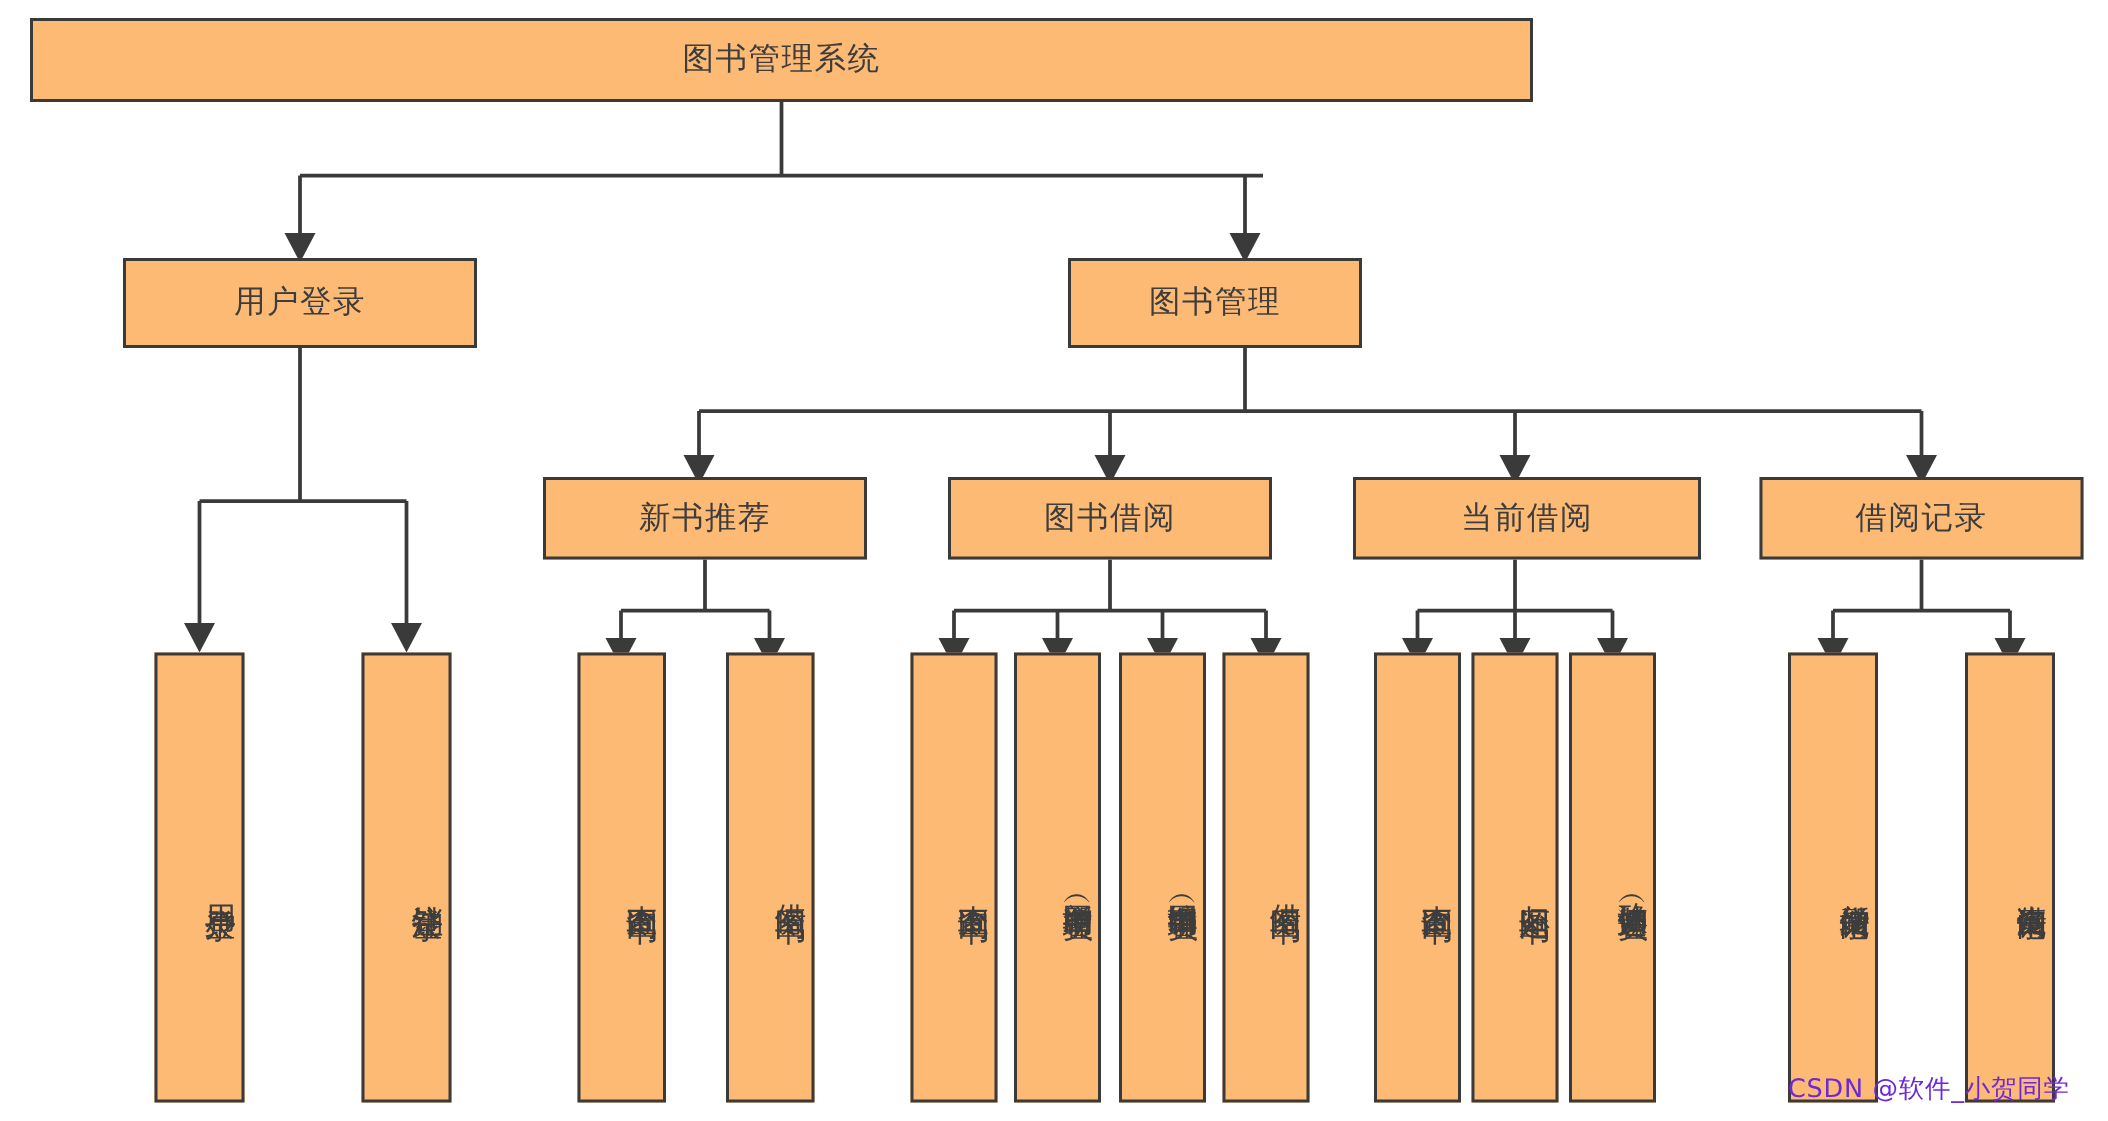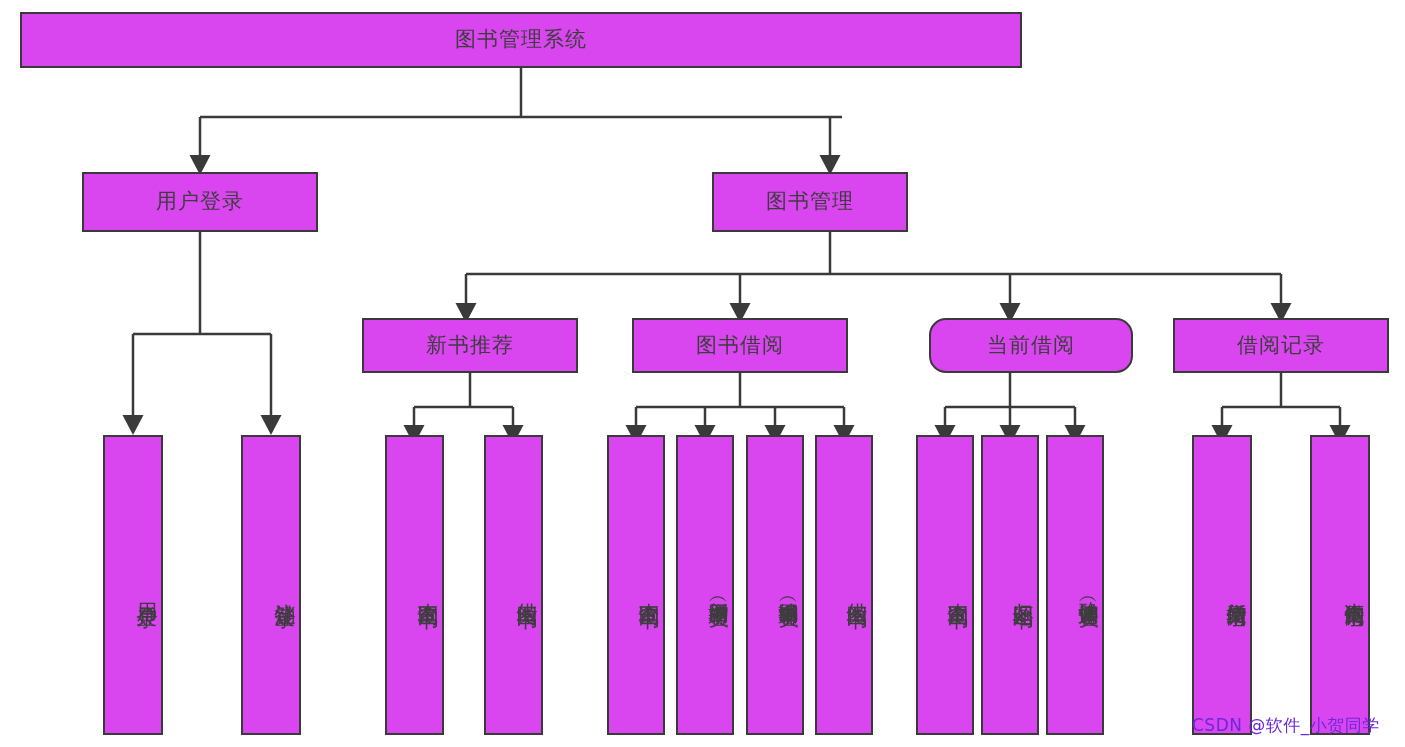--- a/index.html
+++ b/index.html
@@ -22,21 +22,21 @@
     position: absolute;
     left: 0;
     top: 0;
     width: 1405px;
     height: 747px;
   }
   .node {
     position: absolute;
     box-sizing: border-box;
     border: 2.5px solid #3a3a3a;
-    background: #d946ef;
+    background: #fdba74;
     display: flex;
     align-items: center;
     justify-content: center;
     color: #3d3d3d;
     z-index: 2;
   }
   .node.horiz {
     font-size: 21px;
     letter-spacing: 1px;
     line-height: 1.2;
@@ -137,21 +137,21 @@
   </div>
 
   <div class="node horiz" style="left:632px; top:318px; width:216px; height:55px;">
     <span>图书借阅</span>
   </div>
 
   <div class="node horiz" style="left:362px; top:318px; width:216px; height:55px;">
     <span>新书推荐</span>
   </div>
 
-  <div class="node horiz" style="left:929px; top:318px; width:204px; height:55px;border-radius:17px;">
+  <div class="node horiz" style="left:902px; top:318px; width:232px; height:55px;">
     <span>当前借阅</span>
   </div>
 
   <div class="node horiz" style="left:1173px; top:318px; width:216px; height:55px;">
     <span>借阅记录</span>
   </div>
 
   <div class="node vert" style="left:103px; top:435px; width:60px; height:300px;">
     <span>用户登录</span>
   </div>

